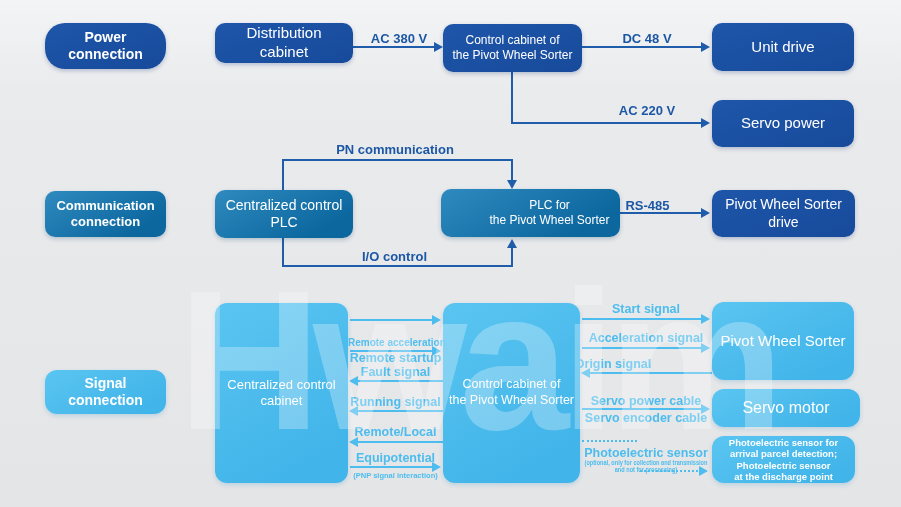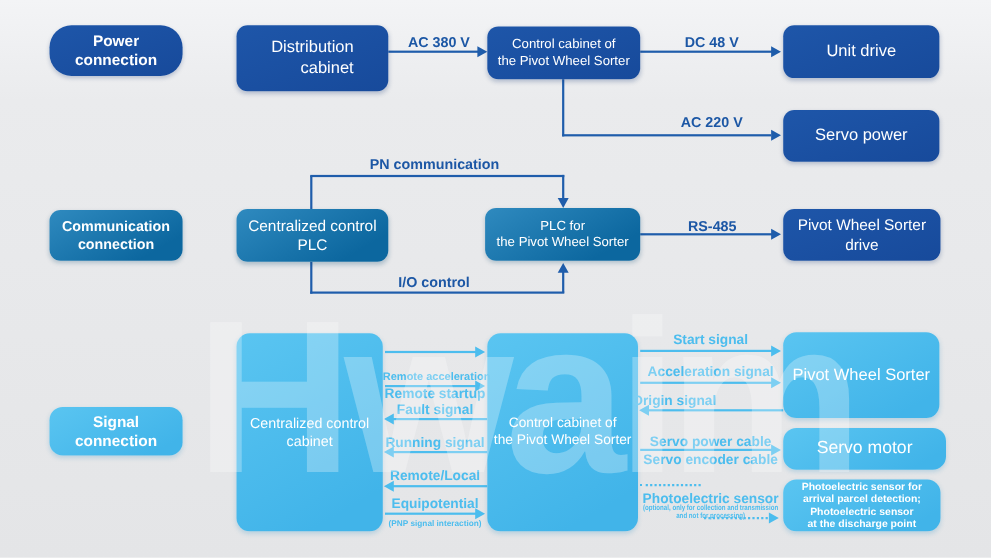--- a/index.html
+++ b/index.html
@@ -41,21 +41,21 @@
   }
 </style>
 </head>
 <body>
 
 <div class="stage">
 
   <div class="box dark bold" style="left:45px;top:23px;width:121px;height:46px;font-size:14px;border-radius:20px;">Power
 connection</div>
 
-  <div class="box dark" style="left:215px;top:23px;width:138px;height:60px;font-size:15px;text-align:right;">Distribution
+  <div class="box dark" style="left:215px;top:23px;width:138px;height:40px;font-size:15px;">Distribution
 cabinet</div>
 
   <div class="elabel dkt" style="left:353px;top:31px;width:92px;">AC 380 V</div>
   <div class="hline dline" style="left:353px;top:46px;width:82px;"></div>
   <div class="arr arr-r dk" style="left:434px;top:42px;"></div>
 
   <div class="box dark" style="left:443px;top:24px;width:139px;height:48px;font-size:12px;">Control cabinet of
 the Pivot Wheel Sorter</div>
 
   <div class="elabel dkt" style="left:592px;top:31px;width:110px;">DC 48 V</div>
@@ -76,21 +76,21 @@
 
   <div class="box teal" style="left:215px;top:190px;width:138px;height:48px;font-size:14px;">Centralized control
 PLC</div>
 
   <div class="vline dline" style="left:282px;top:160px;height:30px;"></div>
   <div class="hline dline" style="left:282px;top:159px;width:231px;"></div>
   <div class="vline dline" style="left:511px;top:159px;height:23px;"></div>
   <div class="arr arr-d" style="left:507px;top:180px;"></div>
   <div class="elabel dkt" style="left:320px;top:142px;width:150px;">PN communication</div>
 
-  <div class="box teal" style="left:441px;top:189px;width:141px;height:48px;font-size:12px;">PLC for
+  <div class="box teal" style="left:441px;top:189px;width:141px;height:48px;font-size:12px;padding-left:38px;">PLC for
 the Pivot Wheel Sorter</div>
 
   <div class="vline dline" style="left:282px;top:238px;height:29px;"></div>
   <div class="hline dline" style="left:282px;top:265px;width:231px;"></div>
   <div class="vline dline" style="left:511px;top:247px;height:19px;"></div>
   <div class="arr arr-u" style="left:507px;top:239px;"></div>
   <div class="elabel dkt" style="left:322px;top:249px;width:145px;">I/O control</div>
 
   <div class="elabel dkt" style="left:595px;top:198px;width:105px;">RS-485</div>
   <div class="hline dline" style="left:582px;top:212px;width:120px;"></div>

